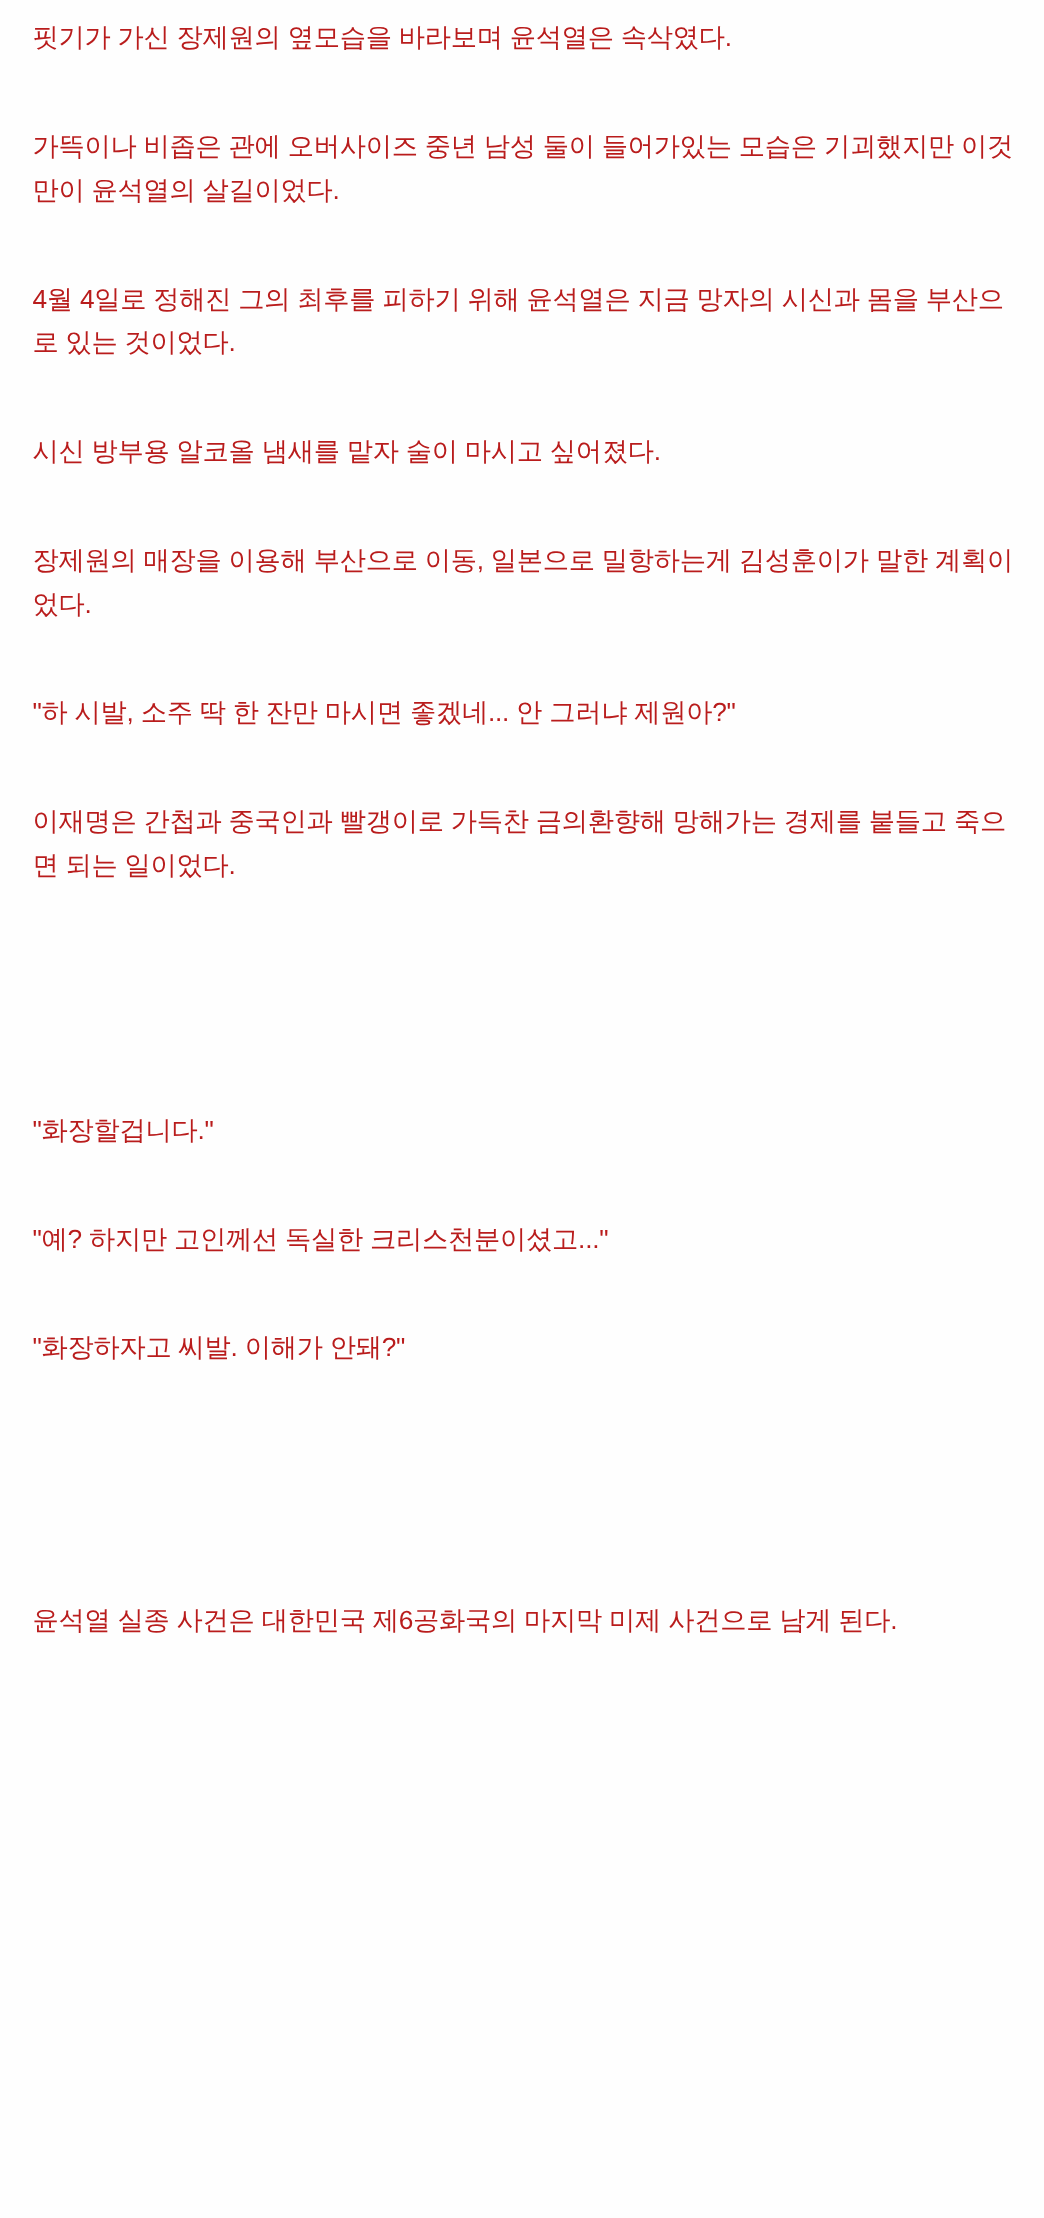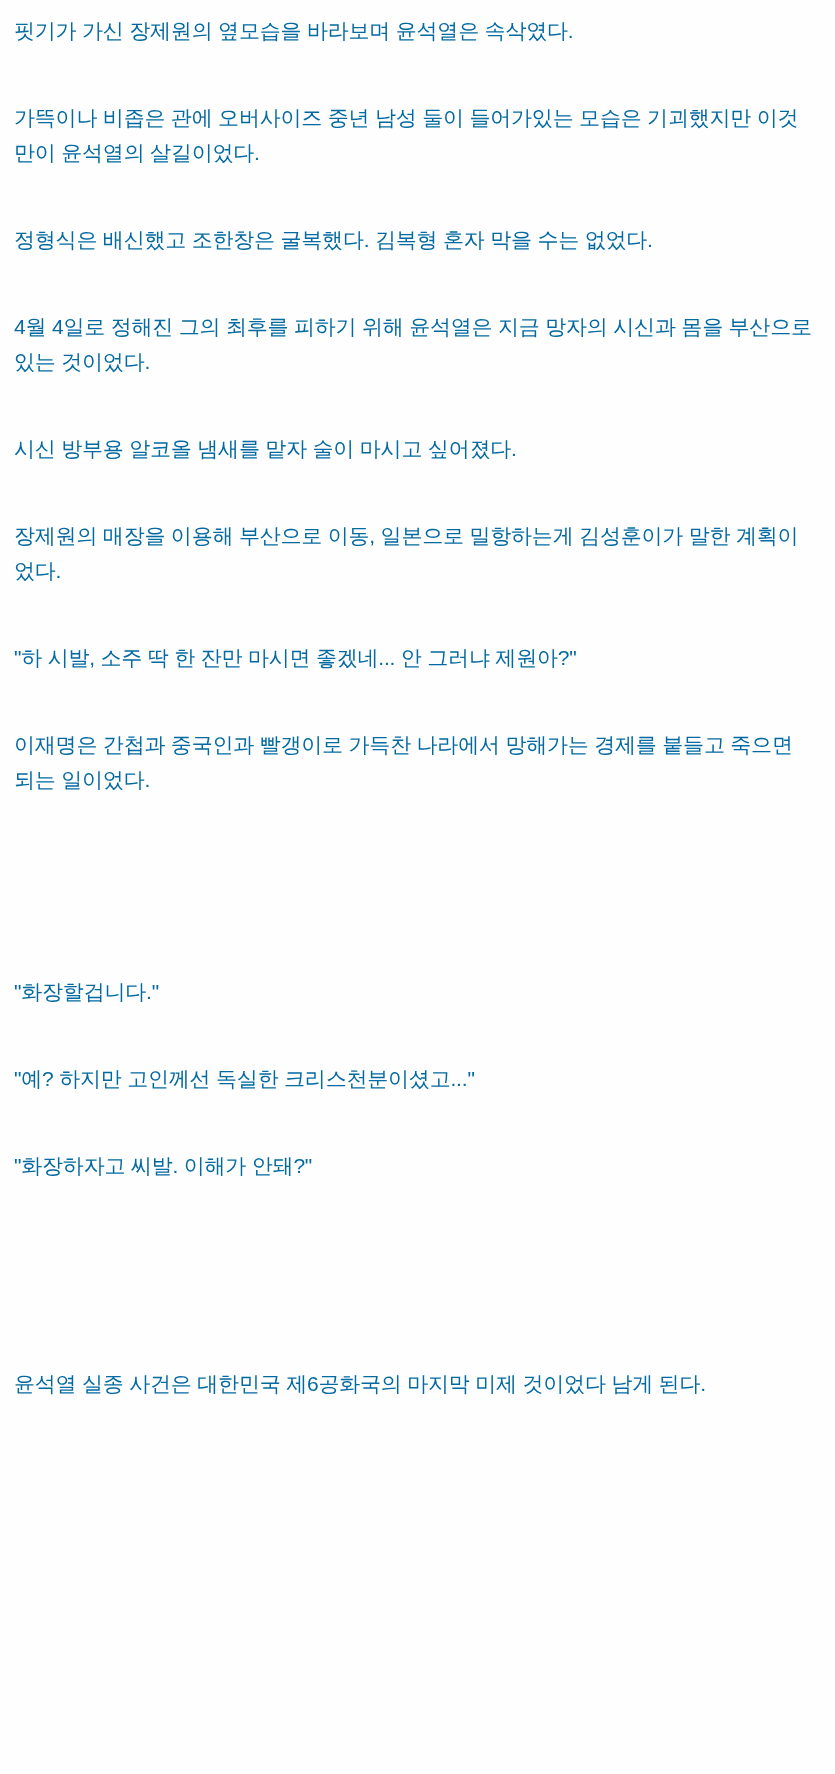--- a/index.html
+++ b/index.html
@@ -12,46 +12,45 @@
     min-height: 1774px;
     background: #fefefe;
     font-family: "Liberation Sans", "DejaVu Sans", sans-serif;
   }
   .story {
     box-sizing: border-box;
     width: 835px;
     padding: 13px 16px 40px 14px;
   }
   .para {
-    margin: 0 0 52px 0;
+    margin: 0 0 52px 12px;
     font-size: 21px;
     line-height: 35px;
     font-weight: 400;
-    color: #0369a1;
+    color: #b91c1c;
     letter-spacing: -0.2px;
     word-break: break-all;
   }
   .gap-1 { height: 125px; }
   .gap-2 { height: 131px; }
 </style>
 </head>
 <body>
 
 <article class="story">
   <p class="para">핏기가 가신 장제원의 옆모습을 바라보며 윤석열은 속삭였다.</p>
   <p class="para">가뜩이나 비좁은 관에 오버사이즈 중년 남성 둘이 들어가있는 모습은 기괴했지만 이것만이 윤석열의 살길이었다.</p>
-  <p class="para">정형식은 배신했고 조한창은 굴복했다. 김복형 혼자 막을 수는 없었다.</p>
   <p class="para">4월 4일로 정해진 그의 최후를 피하기 위해 윤석열은 지금 망자의 시신과 몸을 부산으로 있는 것이었다.</p>
   <p class="para">시신 방부용 알코올 냄새를 맡자 술이 마시고 싶어졌다.</p>
   <p class="para">장제원의 매장을 이용해 부산으로 이동, 일본으로 밀항하는게 김성훈이가 말한 계획이었다.</p>
   <p class="para">"하 시발, 소주 딱 한 잔만 마시면 좋겠네... 안 그러냐 제원아?"</p>
-  <p class="para">이재명은 간첩과 중국인과 빨갱이로 가득찬 나라에서 망해가는 경제를 붙들고 죽으면 되는 일이었다.</p>
+  <p class="para">이재명은 간첩과 중국인과 빨갱이로 가득찬 금의환향해 망해가는 경제를 붙들고 죽으면 되는 일이었다.</p>
 
   <div class="gap-1"></div>
 
   <p class="para">"화장할겁니다."</p>
   <p class="para">"예? 하지만 고인께선 독실한 크리스천분이셨고..."</p>
   <p class="para">"화장하자고 씨발. 이해가 안돼?"</p>
 
   <div class="gap-2"></div>
 
-  <p class="para">윤석열 실종 사건은 대한민국 제6공화국의 마지막 미제 것이었다 남게 된다.</p>
+  <p class="para">윤석열 실종 사건은 대한민국 제6공화국의 마지막 미제 사건으로 남게 된다.</p>
 </article>
 
 </body></html>

